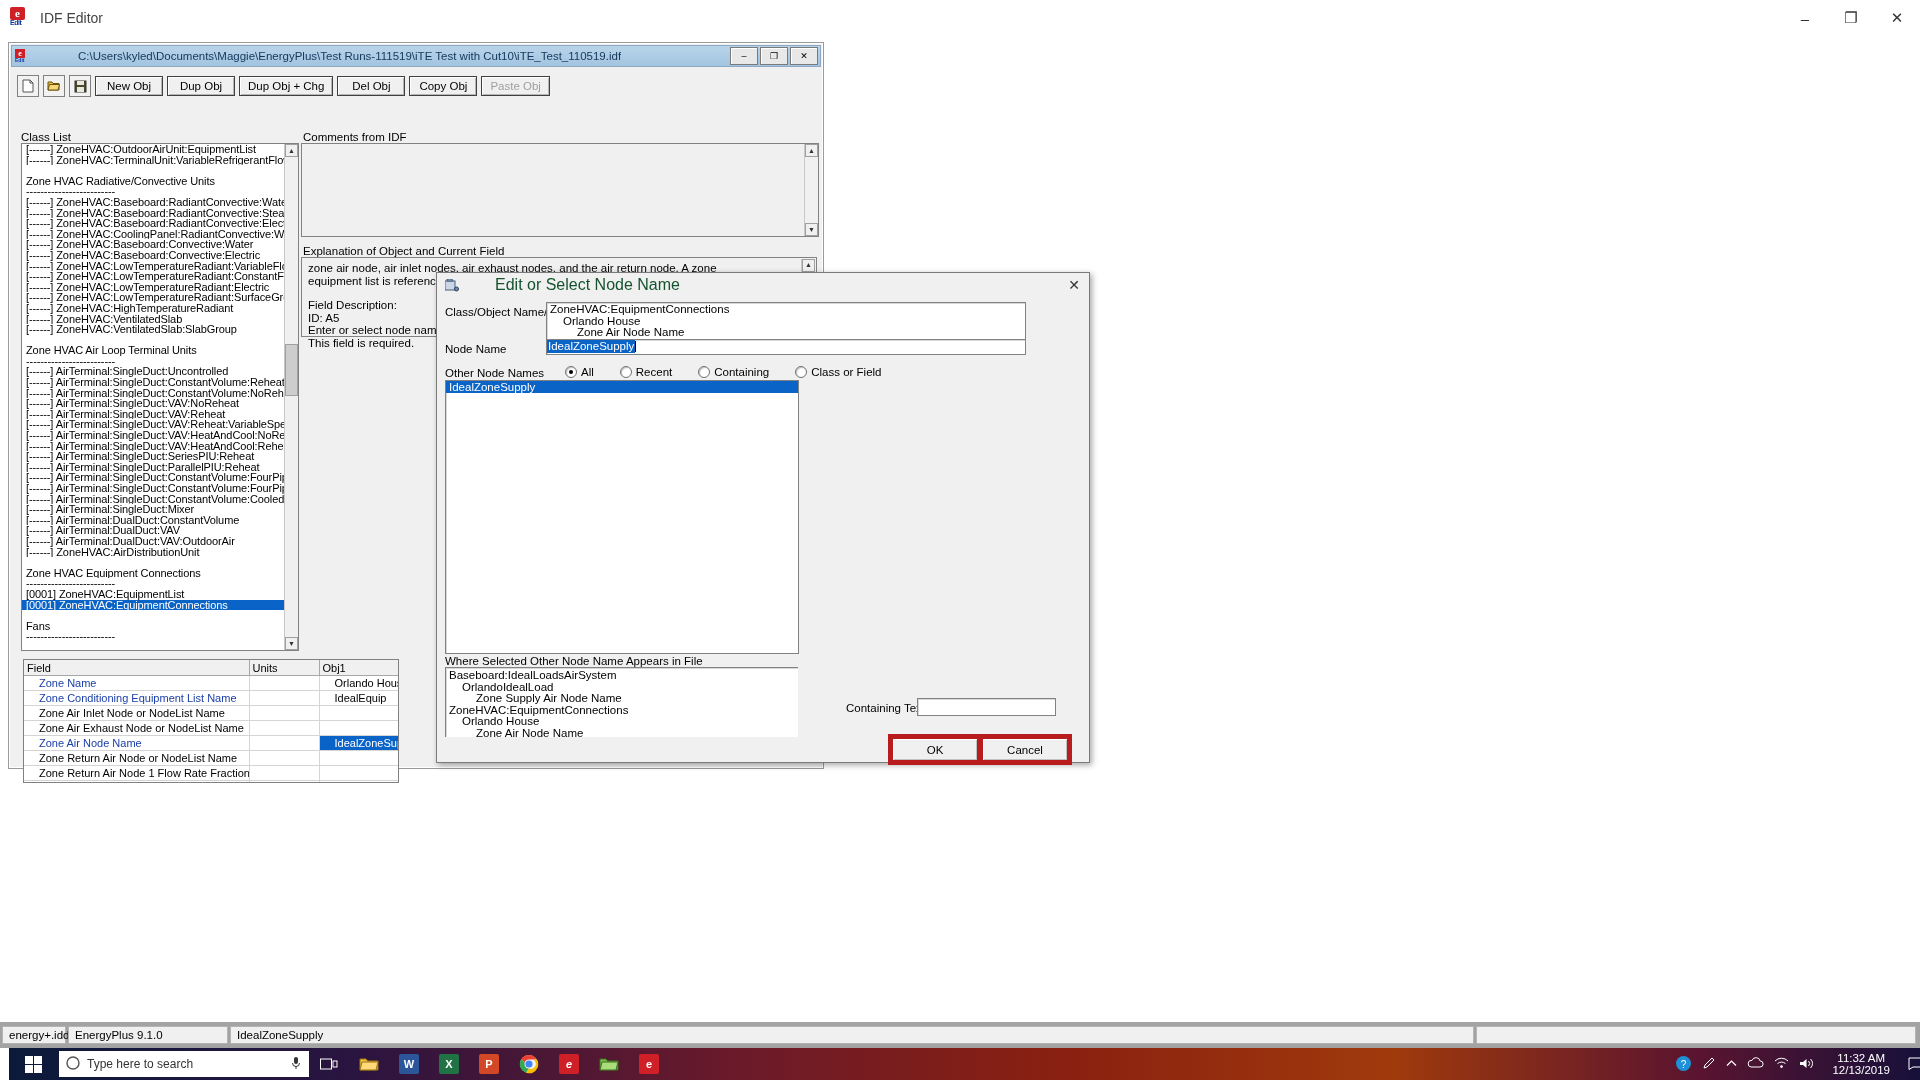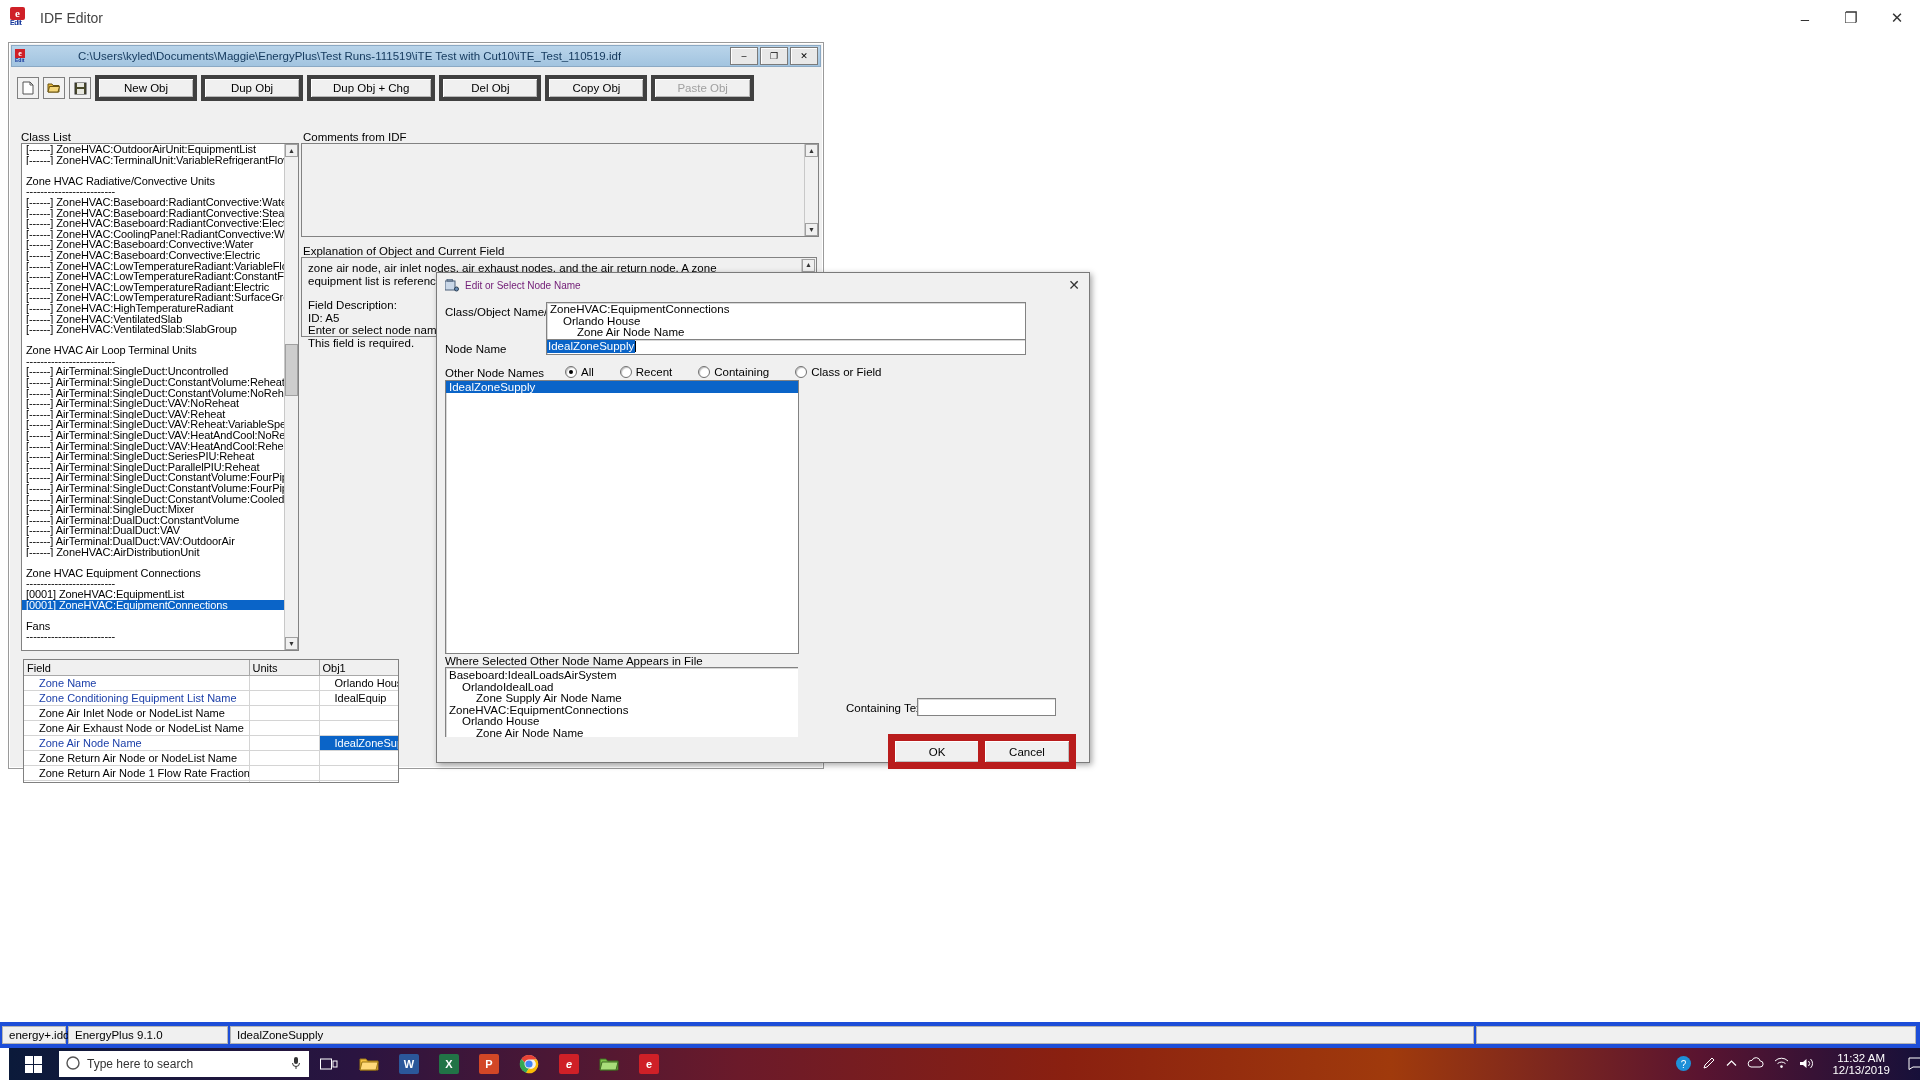--- a/index.html
+++ b/index.html
@@ -33,21 +33,21 @@
   .mdi-ico .edit{position:absolute;left:0;top:8px;font:bold 5px "Liberation Sans",sans-serif;color:#15379b;}
   #mdi-path{font-size:11.5px;color:#13385c;white-space:nowrap;overflow:hidden;margin-left:45px;}
   .mdi-wbtns{margin-left:auto;display:flex;gap:2px;padding-right:2px;}
   .mdi-wb{width:26px;height:16px;border:1px solid #7a7a7a;background:#e8e8e8;
      display:flex;align-items:center;justify-content:center;font-size:9px;color:#000;
      box-shadow:1px 1px 0 #ffffff inset;}
 
   .toolbar{display:flex;align-items:center;gap:4px;padding:6px 6px 4px 8px;}
   .tb-sq{width:20px;height:20px;border:1px solid #808080;background:#f2f2f2;
      display:flex;align-items:center;justify-content:center;}
-  .tb-btn{height:18px;min-width:50px;padding:0 22px;border:4px solid #404040;background:#f0f0f0;
+  .tb-btn{height:18px;min-width:50px;padding:0 8px;border:1px solid #404040;background:#f0f0f0;
      font-size:11.5px;color:#000;display:flex;align-items:center;justify-content:center;
      box-shadow:1px 1px 0 #ffffff inset,-1px -1px 0 #b6b6b6 inset;}
   .tb-btn.disabled{color:#a0a0a0;}
 
   .sect-label{font-size:11.5px;color:#000;}
 
   
   #classlist-label{position:absolute;left:12px;top:88px;}
   #classlist{position:absolute;left:12px;top:100px;width:276px;height:506px;
      background:#fff;border:1px solid #828282;overflow:hidden;font-size:11px;}
@@ -80,43 +80,43 @@
   #fieldtable td{border-right:1px solid #d4d4d4;border-bottom:1px solid #d4d4d4;padding:1px 15px;
      height:12px;font-size:11px;white-space:nowrap;overflow:hidden;}
   .fld-blue{color:#1a3ea8;}
   .cell-sel{background:#0a64c8;color:#fff;}
 
   
   #dlg{position:absolute;left:436px;top:272px;width:652px;height:489px;background:#f0f0f0;
      border:1px solid #7a7a7a;box-shadow:2px 2px 6px rgba(0,0,0,.35);}
   #dlg-title{height:24px;display:flex;align-items:center;background:#f0f0f0;}
   .dlg-ico{width:14px;height:13px;margin:0 6px 0 8px;position:relative;}
-  #dlg-title-text{font-size:10px;color:#701a75;}
+  #dlg-title-text{font-size:16px;color:#14532d;margin-left:30px;}
   #dlg-close{margin-left:auto;width:30px;height:22px;display:flex;align-items:center;justify-content:center;
      font-size:14px;color:#333;}
 
   .dlg-label{position:absolute;font-size:11.5px;color:#000;}
   .dlg-box{position:absolute;background:#fff;border:1px solid #828282;
      box-shadow:1px 1px 0 #d8d8d8 inset;font-size:11.5px;overflow:hidden;}
   .row-line{height:11.5px;line-height:11.5px;padding-left:3px;white-space:nowrap;}
   .ind1{padding-left:16px;} .ind2{padding-left:30px;}
 
   .radio{display:inline-flex;align-items:center;gap:4px;font-size:11.5px;}
   .rb{width:10px;height:10px;border-radius:50%;border:1px solid #707070;background:#fff;
      box-shadow:1px 1px 1px rgba(0,0,0,.25) inset;position:relative;}
   .rb.on::after{content:"";position:absolute;left:2.5px;top:2.5px;width:4px;height:4px;border-radius:50%;background:#000;}
 
-  .dlg-btn{position:absolute;height:21px;width:84px;border:7px solid #b91c1c;background:#f0f0f0;
+  .dlg-btn{position:absolute;height:21px;width:84px;border:5px solid #b91c1c;background:#f0f0f0;
      font-size:11.5px;display:flex;align-items:center;justify-content:center;
      box-shadow:1px 1px 0 #ffffff inset,-1px -1px 0 #c0c0c0 inset;}
 
   .sel-blue{background:#0a64c8;color:#fff;}
 
   
-  #statusbar{position:absolute;left:0;top:1022px;width:1920px;height:26px;background:#1d4ed8;display:flex;align-items:center;}
+  #statusbar{position:absolute;left:0;top:1022px;width:1920px;height:26px;background:#a3a3a3;display:flex;align-items:center;}
   .sb-cell{height:18px;border:1px solid #b4b4b4;background:#f0f0f0;display:flex;align-items:center;
      padding:0 6px;font-size:11.5px;margin-right:2px;box-sizing:border-box;}
 
   
   #taskbar{position:absolute;left:0;top:1048px;width:1920px;height:32px;
      background:linear-gradient(to right,#0b1a3a 0%,#2a1440 18%,#6b1a2a 38%,#8a2010 55%,#a03a0c 72%,#5a1430 88%,#14103a 100%);
      display:flex;align-items:center;margin-left:9px;}
   #start{width:48px;height:32px;display:flex;align-items:center;justify-content:center;}
   .winlogo{width:17px;height:17px;display:grid;grid-template-columns:8px 8px;grid-template-rows:8px 8px;gap:1px;}
   .winlogo div{background:#ffffff;}

